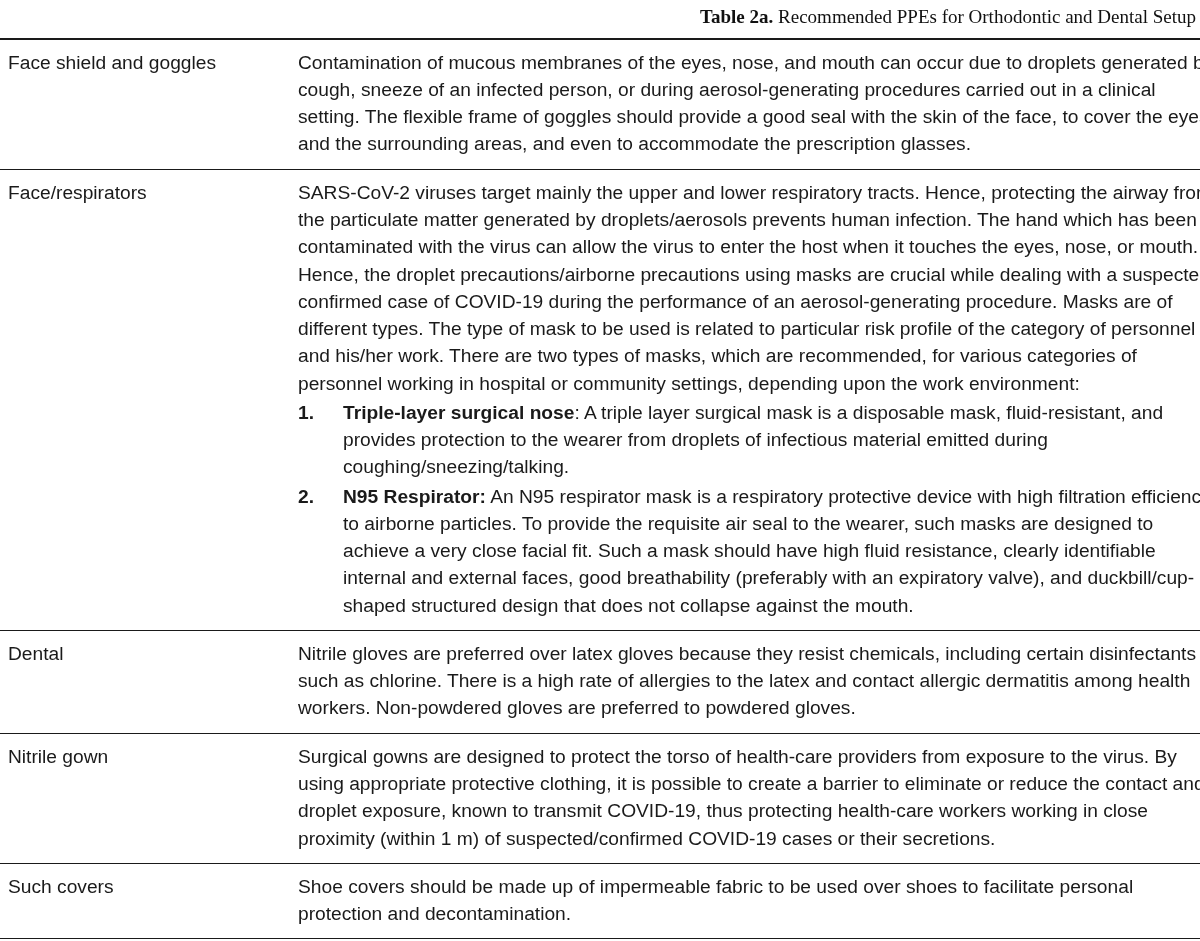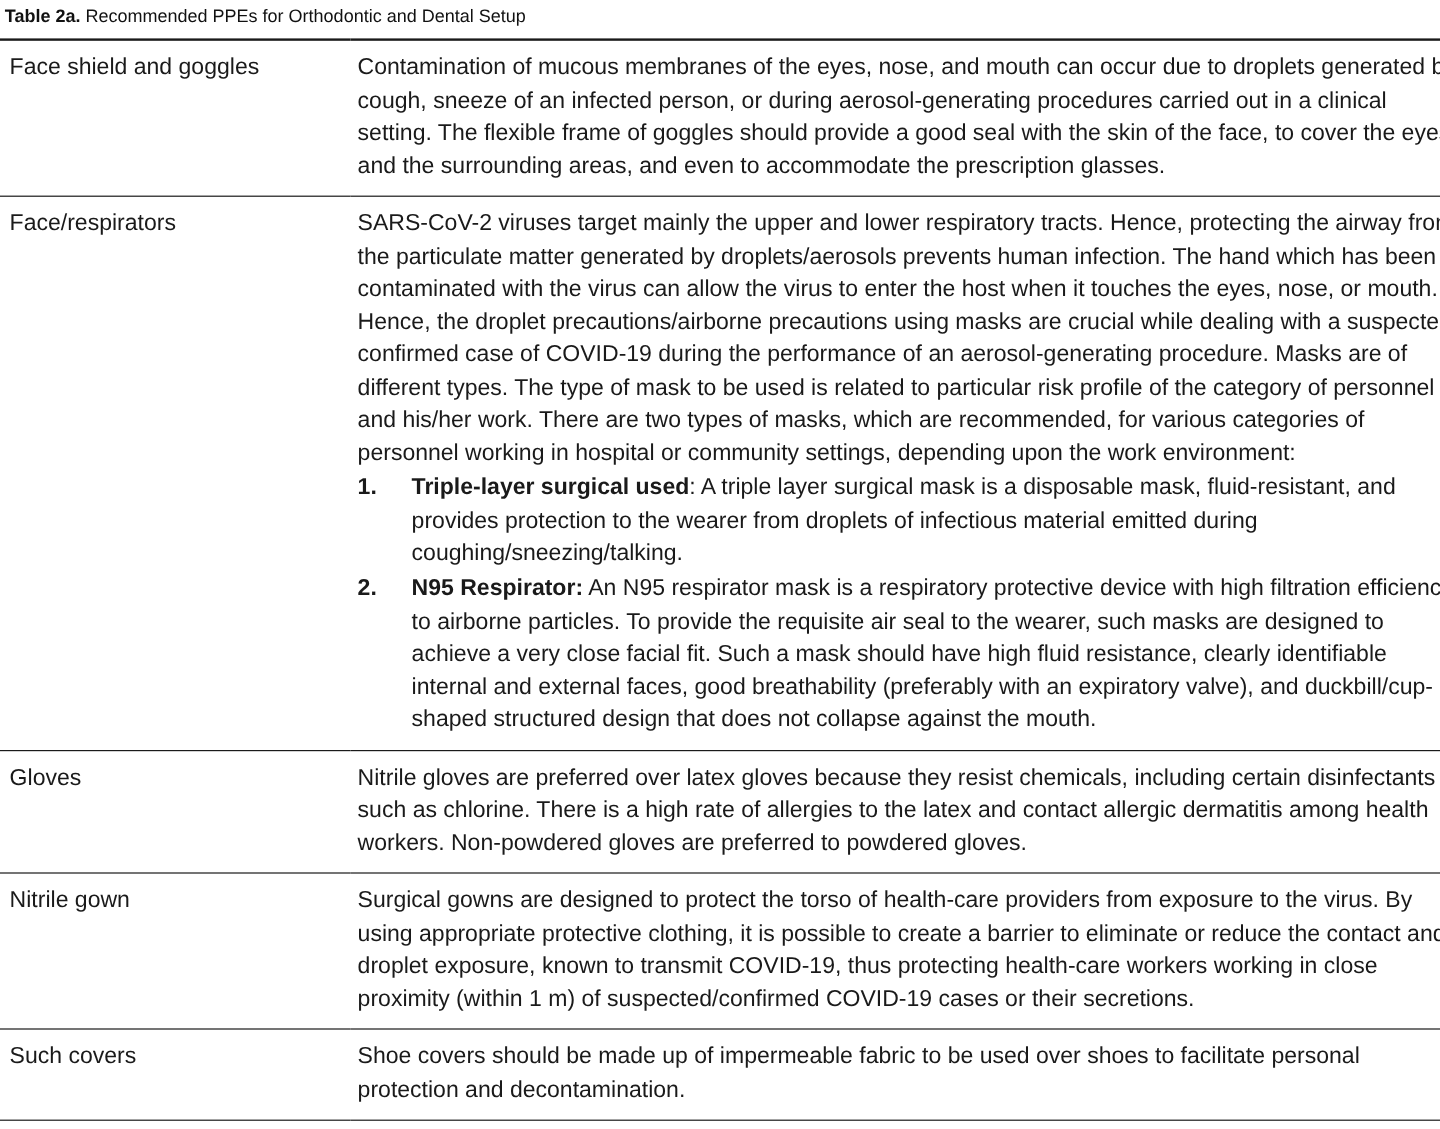--- a/index.html
+++ b/index.html
@@ -11,25 +11,26 @@
     width: 1200px;
     font-family: "Liberation Serif", serif;
     color: #000000;
   }
   .page {
     width: 1200px;
     box-sizing: border-box;
     padding: 0;
   }
   .table-caption {
-    font-family: Liberation Sans, sans-serif;
-    font-size: 15px;
+    font-family: Liberation Serif, serif;
+    font-size: 19px;
     line-height: 1.35;
     padding: 4px 4px 8px 4px;
     color: #111111;
+    text-align: right;
   }
   .table-caption .cap-label {
     font-weight: bold;
   }
   table.ppe-table {
     width: 1200px;
     border-collapse: collapse;
     table-layout: fixed;
   }
   table.ppe-table tr.data-row > td {
@@ -96,31 +97,31 @@
           <p class="desc-para">Contamination of mucous membranes of the eyes, nose, and mouth can occur due to droplets generated by cough, sneeze of an infected person, or during aerosol-generating procedures carried out in a clinical setting. The flexible frame of goggles should provide a good seal with the skin of the face, to cover the eyes and the surrounding areas, and even to accommodate the prescription glasses.</p>
         </td>
       </tr>
 
       <tr class="data-row">
         <td class="col-item">Face/respirators</td>
         <td class="col-desc">
           <p class="desc-para">SARS-CoV-2 viruses target mainly the upper and lower respiratory tracts. Hence, protecting the airway from the particulate matter generated by droplets/aerosols prevents human infection. The hand which has been contaminated with the virus can allow the virus to enter the host when it touches the eyes, nose, or mouth. Hence, the droplet precautions/airborne precautions using masks are crucial while dealing with a suspected/ confirmed case of COVID-19 during the performance of an aerosol-generating procedure. Masks are of different types. The type of mask to be used is related to particular risk profile of the category of personnel and his/her work. There are two types of masks, which are recommended, for various categories of personnel working in hospital or community settings, depending upon the work environment:</p>
           <ol class="sub-list">
             <li>
-              <span class="num">1.</span><span class="lead">Triple-layer surgical used</span><span>: A triple layer surgical mask is a disposable mask, fluid-resistant, and provides protection to the wearer from droplets of infectious material emitted during coughing/sneezing/talking.</span>
+              <span class="num">1.</span><span class="lead">Triple-layer surgical nose</span><span>: A triple layer surgical mask is a disposable mask, fluid-resistant, and provides protection to the wearer from droplets of infectious material emitted during coughing/sneezing/talking.</span>
             </li>
             <li>
               <span class="num">2.</span><span class="lead">N95 Respirator:</span><span> An N95 respirator mask is a respiratory protective device with high filtration efficiency to airborne particles. To provide the requisite air seal to the wearer, such masks are designed to achieve a very close facial fit. Such a mask should have high fluid resistance, clearly identifiable internal and external faces, good breathability (preferably with an expiratory valve), and duckbill/cup-shaped structured design that does not collapse against the mouth.</span>
             </li>
           </ol>
         </td>
       </tr>
 
       <tr class="data-row">
-        <td class="col-item">Gloves</td>
+        <td class="col-item">Dental</td>
         <td class="col-desc">
           <p class="desc-para">Nitrile gloves are preferred over latex gloves because they resist chemicals, including certain disinfectants such as chlorine. There is a high rate of allergies to the latex and contact allergic dermatitis among health workers. Non-powdered gloves are preferred to powdered gloves.</p>
         </td>
       </tr>
 
       <tr class="data-row">
         <td class="col-item">Nitrile gown</td>
         <td class="col-desc">
           <p class="desc-para">Surgical gowns are designed to protect the torso of health-care providers from exposure to the virus. By using appropriate protective clothing, it is possible to create a barrier to eliminate or reduce the contact and droplet exposure, known to transmit COVID-19, thus protecting health-care workers working in close proximity (within 1 m) of suspected/confirmed COVID-19 cases or their secretions.</p>
         </td>

